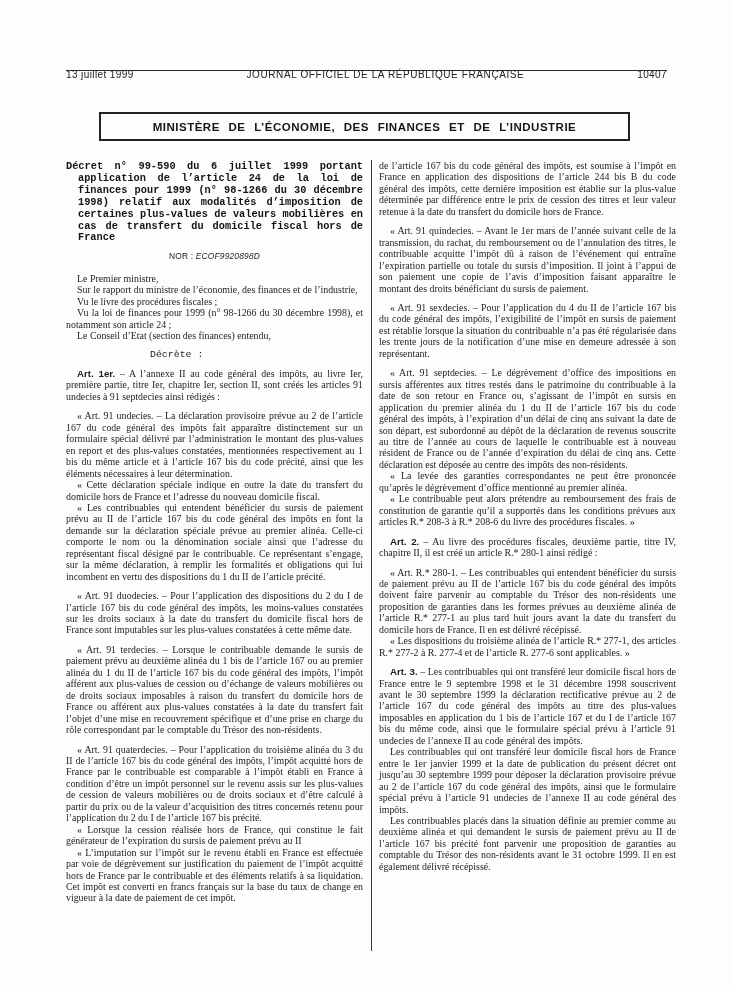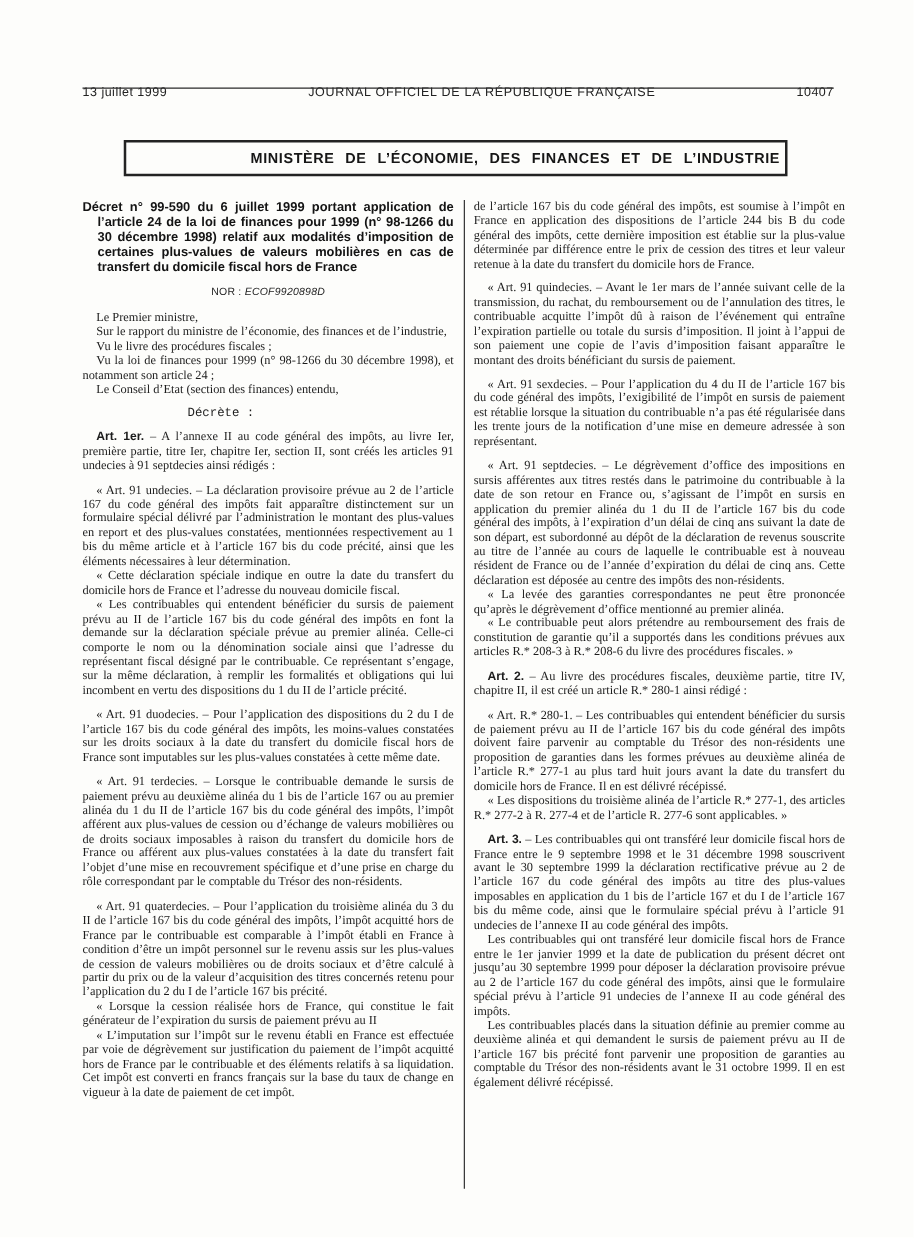--- a/index.html
+++ b/index.html
@@ -15,38 +15,38 @@
     font-size:10px;letter-spacing:.4px;color:#222;
   }
   .header-journal{letter-spacing:.6px;}
   .header-rule{
     position:absolute;top:70px;left:66px;width:601px;height:0;
     border-top:1.5px solid #2a2a2a;
   }
   .ministry-box{
     position:absolute;top:112px;left:99px;width:531px;box-sizing:border-box;
     border:2px solid #232323;padding:7px 4px 6px;
-    text-align:right;
+    text-align:center;
     font-family:"Liberation Sans","DejaVu Sans",sans-serif;
     font-weight:bold;font-size:11.5px;letter-spacing:.5px;word-spacing:5px;
     color:#161616;
   }
   .columns{
     position:absolute;top:160px;left:66px;width:610px;
     display:flex;justify-content:space-between;
   }
   .col{
     width:297px;text-align:justify;hyphens:auto;
     font-size:9.9px;line-height:11.45px;color:#1d1d1d;
   }
   .col-rule{
     width:1px;background:#3a3a3a;height:791px;flex:none;margin:0 7px;
   }
   .decree-title{
-    font-family:Liberation Sans, sans-serif;
+    font-family:Liberation Mono, monospace;
     font-weight:bold;font-size:10.3px;line-height:11.9px;
     margin:1px 0 7px;padding-left:12px;text-indent:-12px;
     text-align:justify;color:#141414;
   }
   .nor{
     text-align:center;font-family:"Liberation Sans","DejaVu Sans",sans-serif;
     font-size:8.4px;margin:5px 0 10px;letter-spacing:.2px;
   }
   .nor .nor-code{font-style:italic;}
   .para{margin:0;text-indent:11px;}

